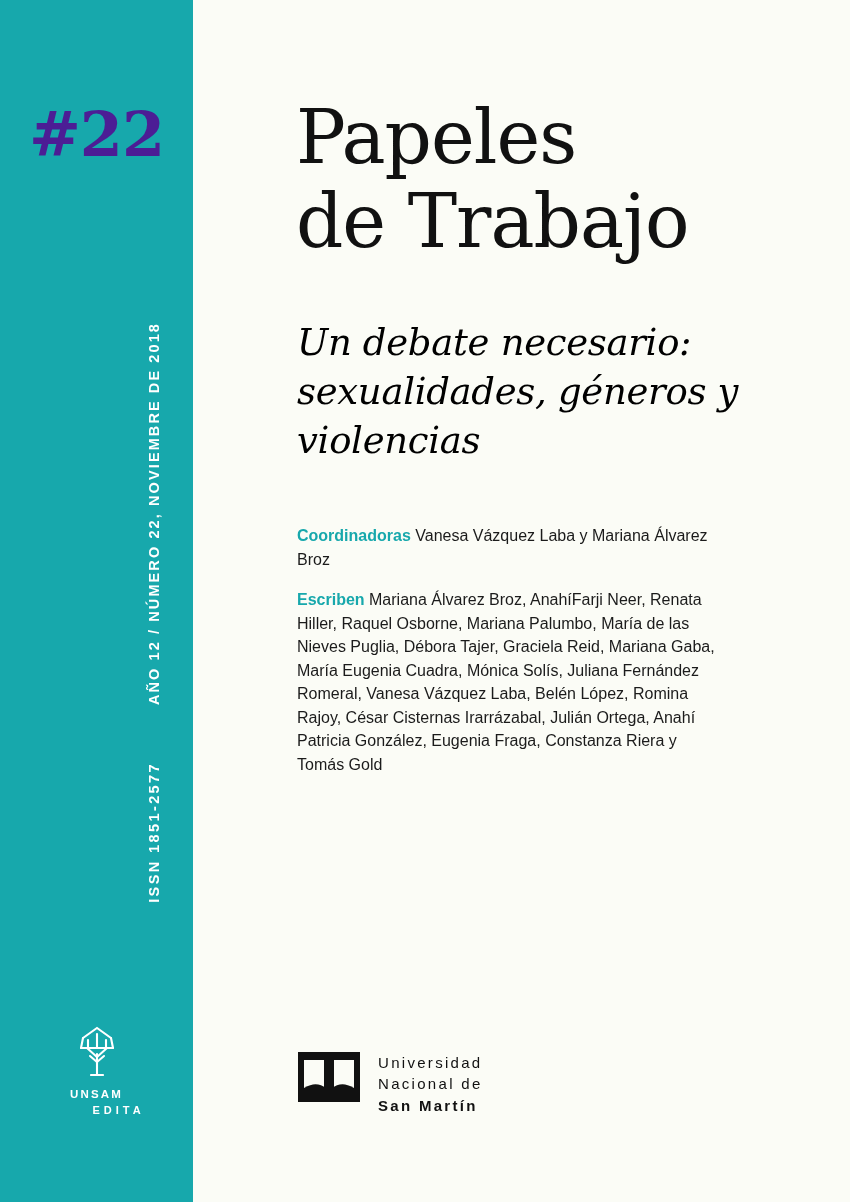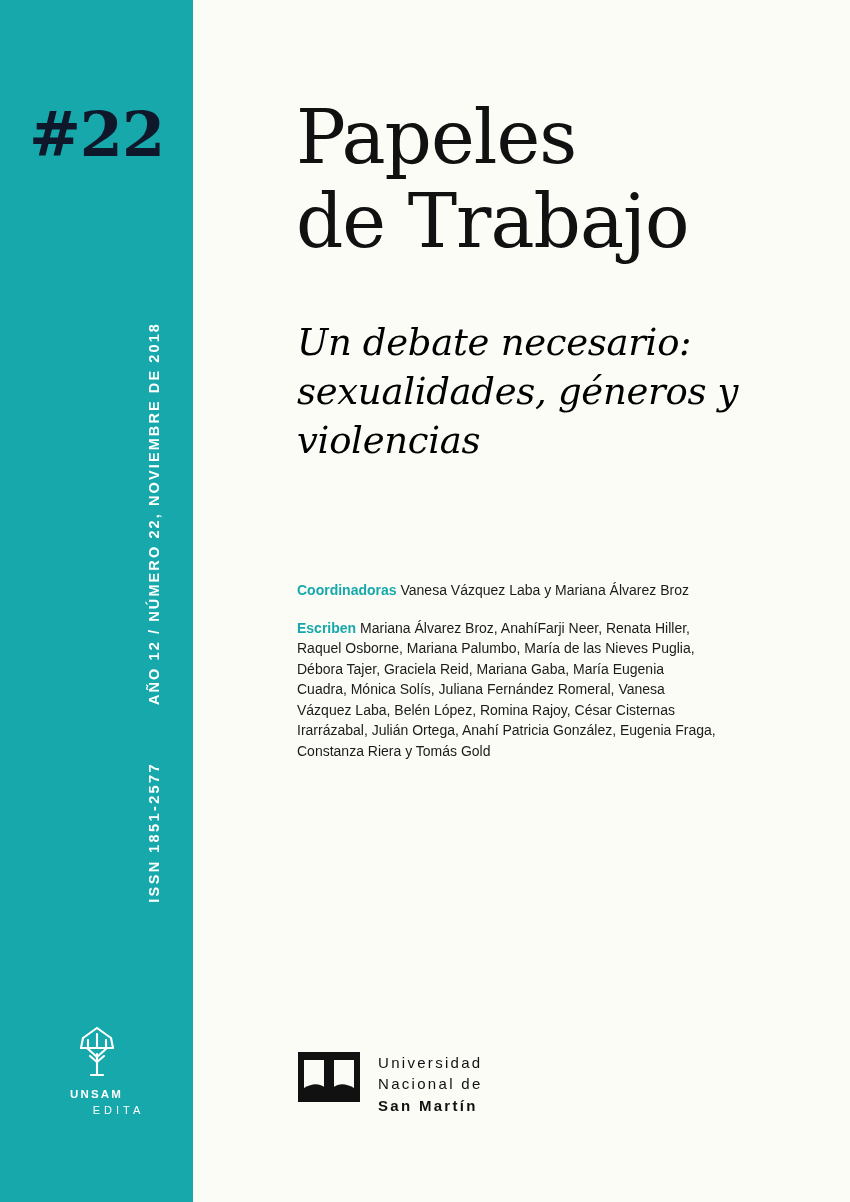--- a/index.html
+++ b/index.html
@@ -24,21 +24,21 @@
     width: 193px;
     height: 1202px;
     background: #17a8ac;
   }
   .issue-number {
     position: absolute;
     left: 0;
     top: 104px;
     width: 193px;
     text-align: center;
-    color: #0f172a;
+    color: #4c1d95;
     font-family: "DejaVu Serif", serif;
     font-weight: bold;
     font-size: 62px;
     letter-spacing: -1px;
     line-height: 1;
   }
   .vertical-meta {
     position: absolute;
     color: #ffffff;
     font-family: "Liberation Sans", sans-serif;
@@ -74,21 +74,21 @@
   }
   .unsam-edita .edita-name {
     font-size: 11.5px;
     letter-spacing: 2.2px;
     font-weight: 600;
     line-height: 1.55;
   }
   .unsam-edita .edita-sub {
     font-size: 11px;
     letter-spacing: 4px;
-    font-weight: 400;
+    font-weight: 700;
     padding-left: 44px;
   }
 
   
   .content {
     position: absolute;
     left: 193px;
     top: 0;
     width: 787px;
     height: 1202px;
@@ -117,24 +117,24 @@
     font-style: italic;
     font-size: 37px;
     line-height: 1.33;
     color: #000000;
     letter-spacing: -0.3px;
   }
 
   .credits {
     position: absolute;
     left: 81px;
-    top: 580px;
+    top: 524px;
     width: 420px;
     color: #1b1b1b;
-    font-size: 14px;
+    font-size: 16px;
     line-height: 1.47;
   }
   .credits .block { margin-bottom: 17px; }
   .credits .block:last-child { margin-bottom: 0; }
   .credits .label {
     color: #17a8ac;
     font-weight: bold;
   }
 
   

